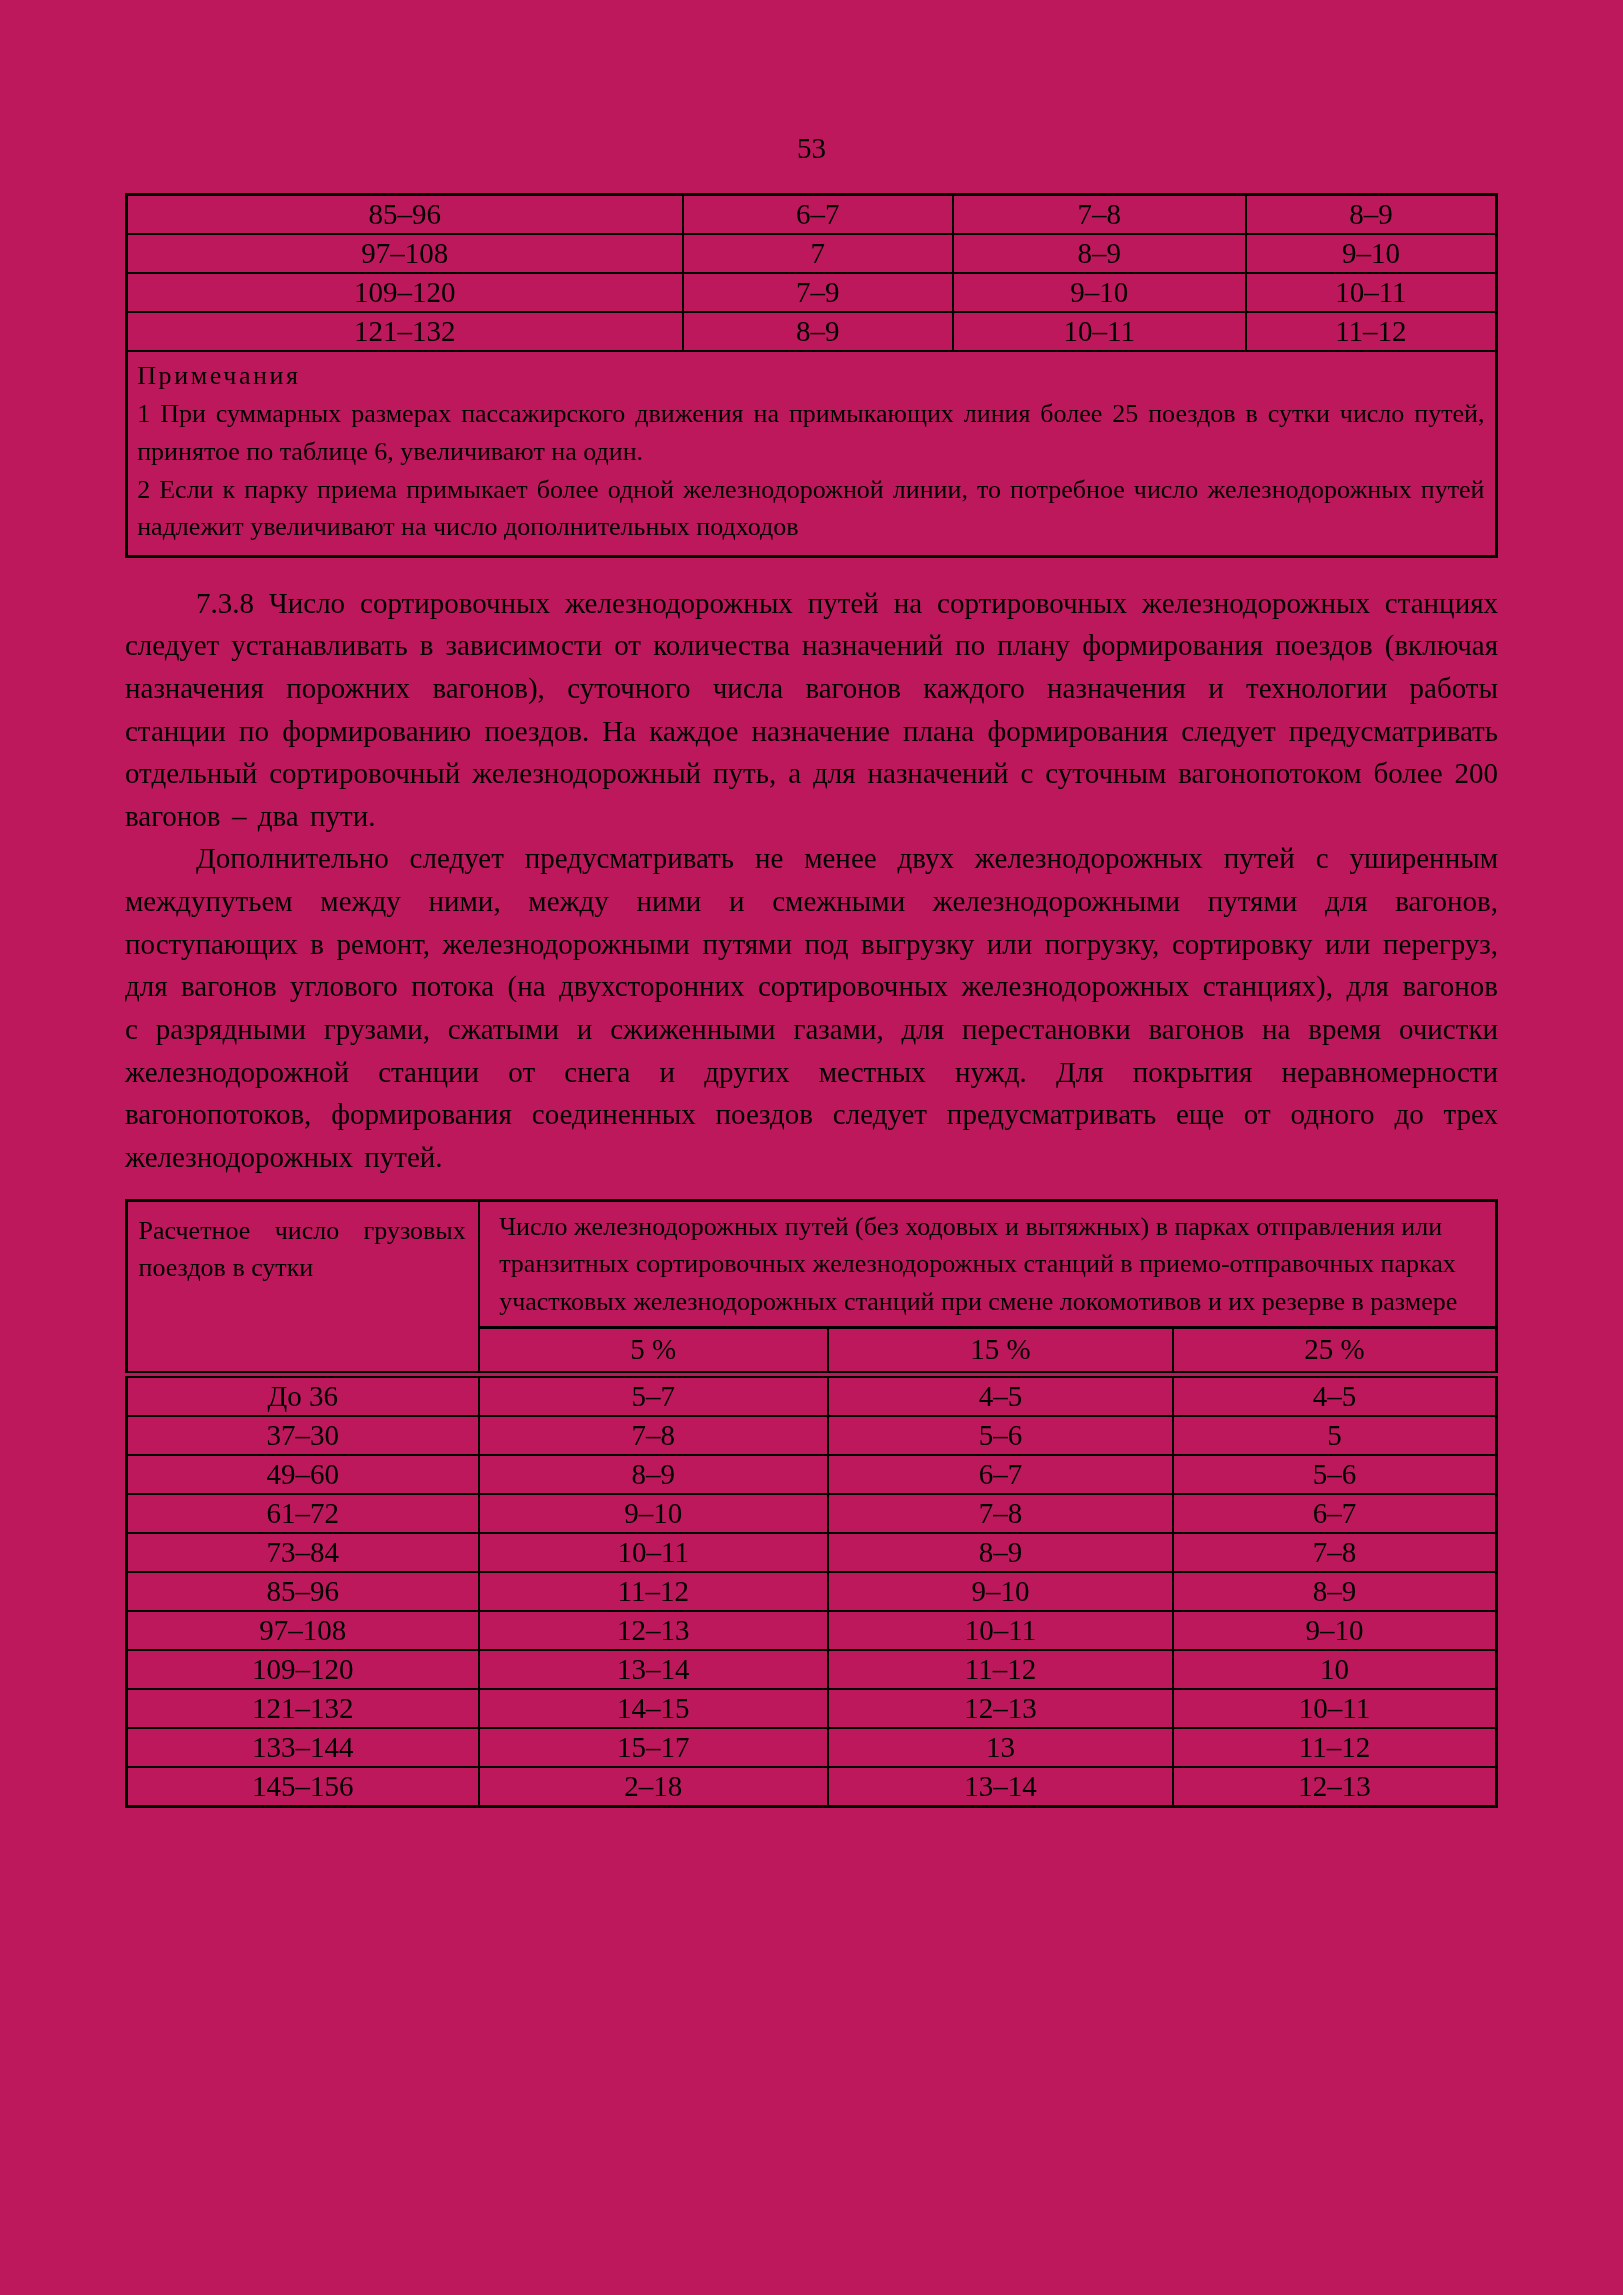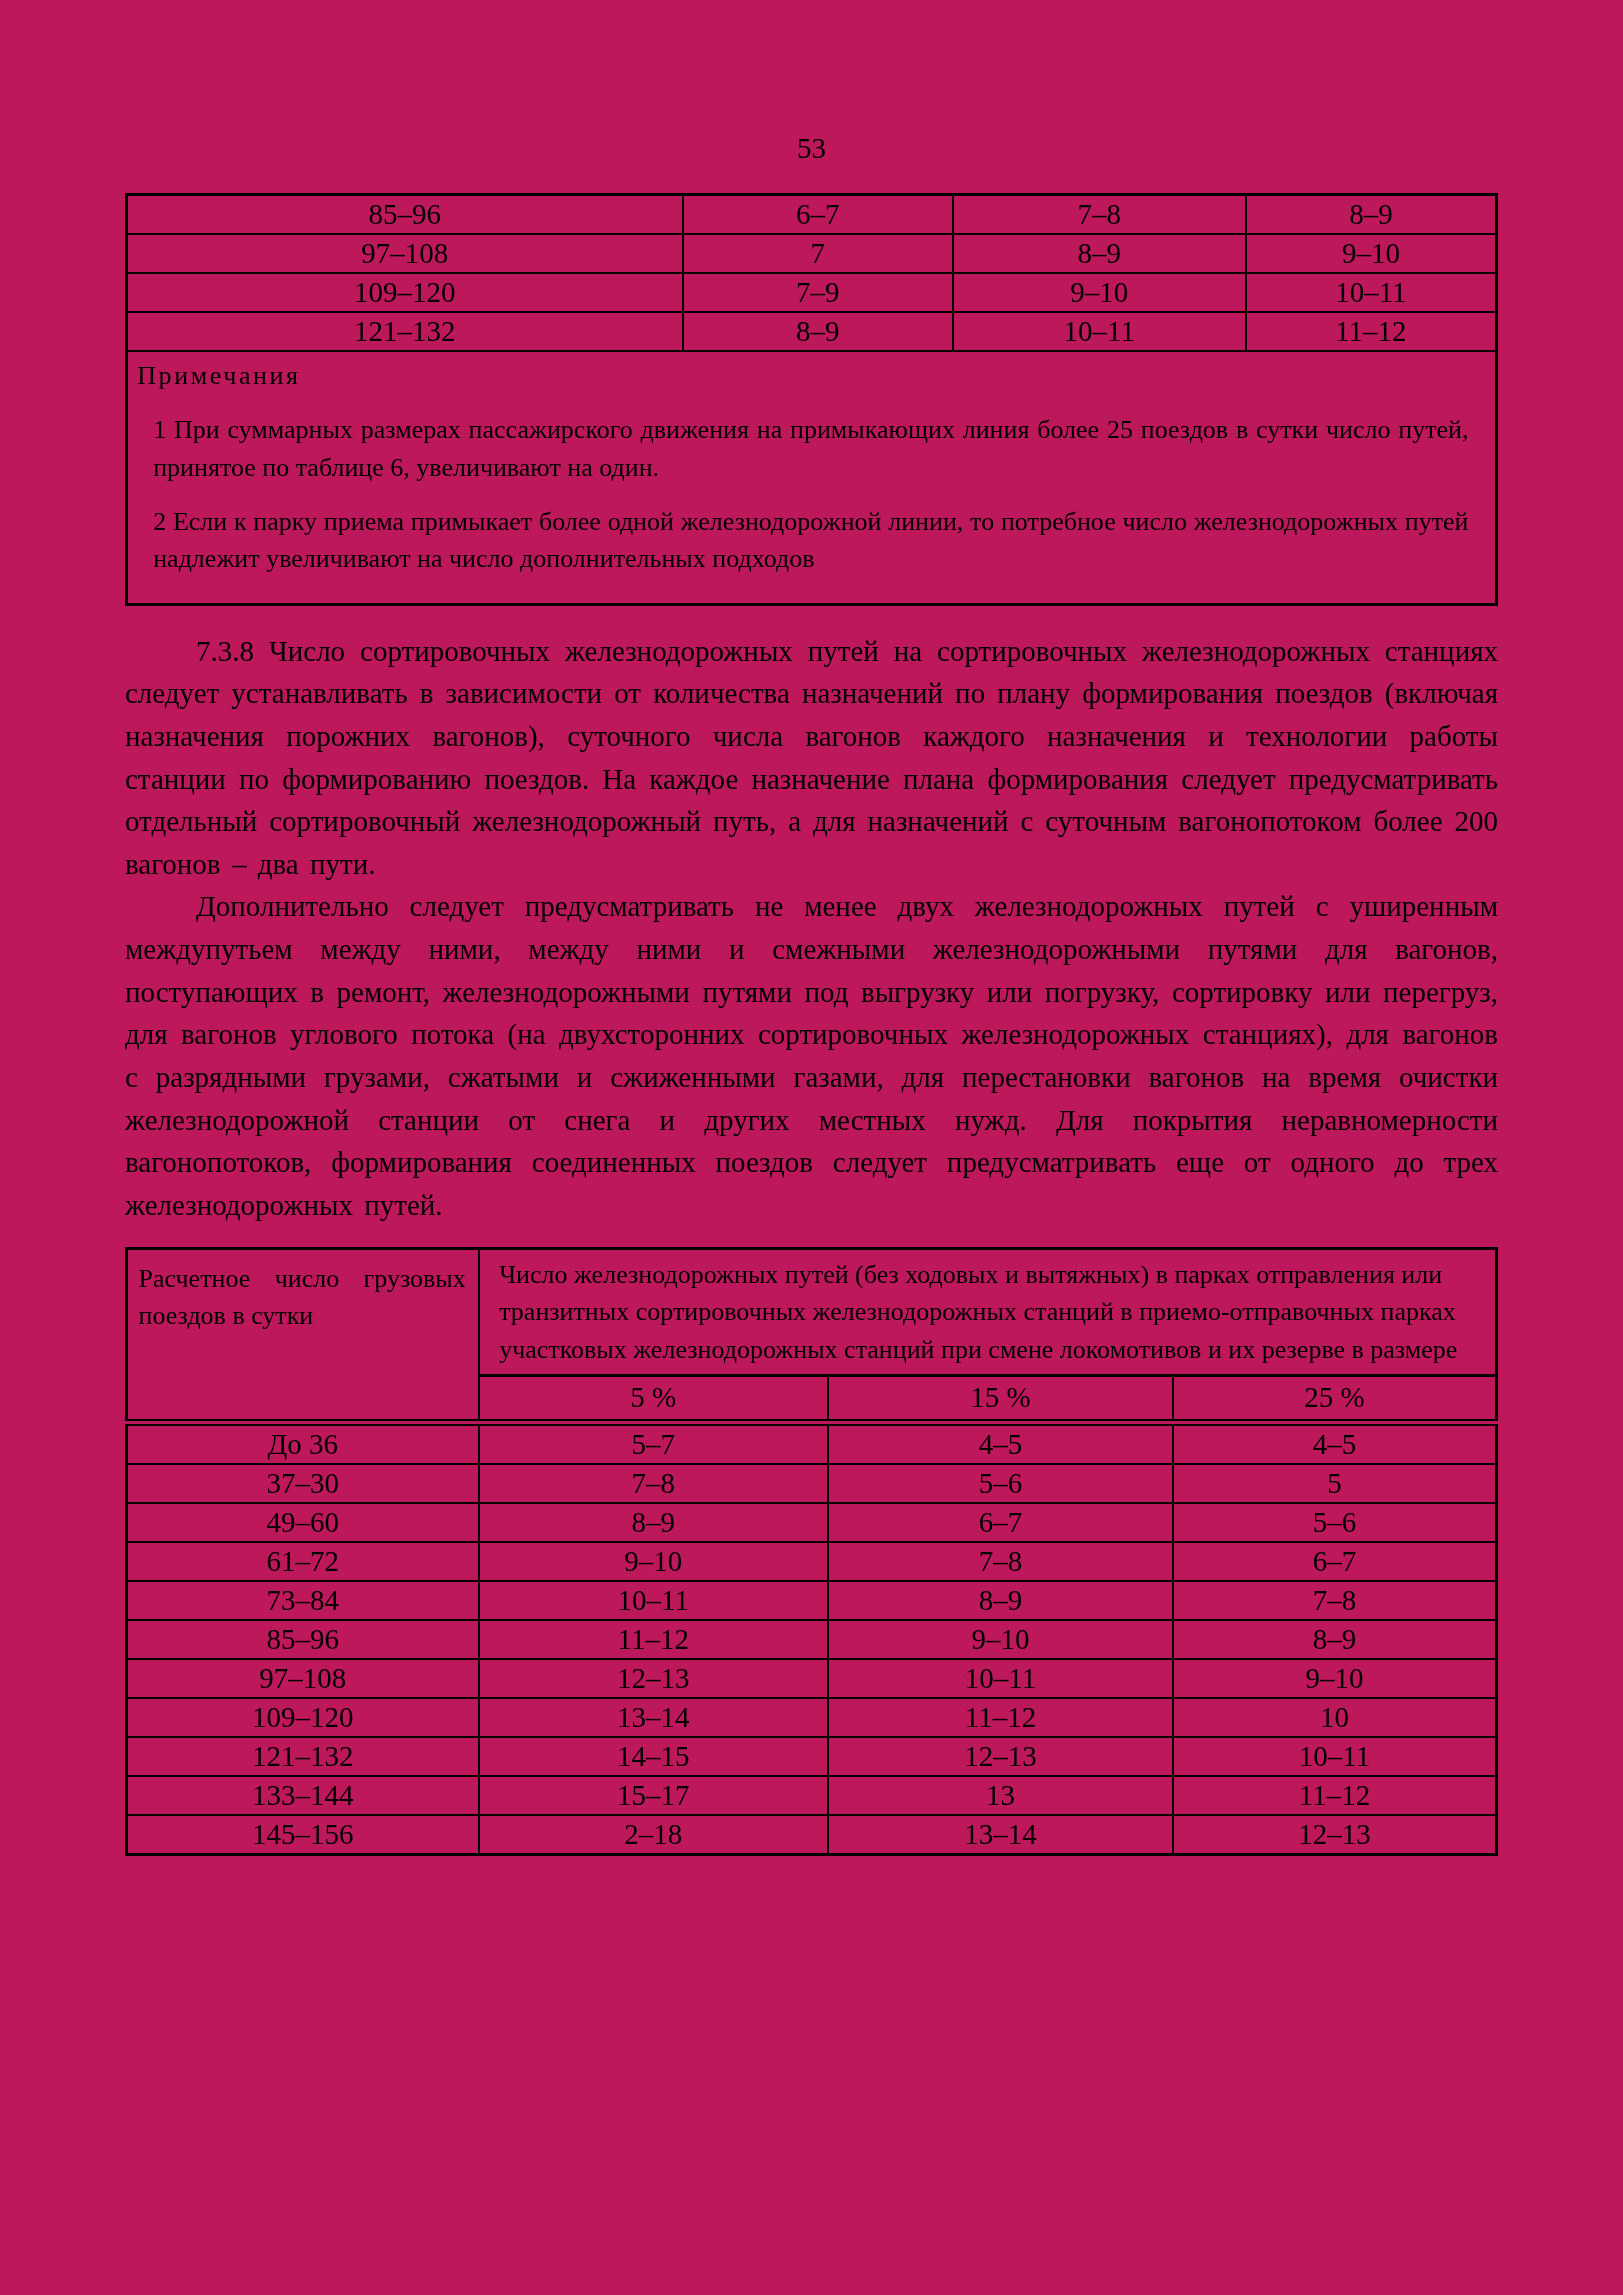--- a/index.html
+++ b/index.html
@@ -30,21 +30,21 @@
   .t6 td { border: 2px solid #000; padding: 0; }
   .t6 td.data { height: 37px; text-align: center; font-size: 29px; }
   .t6 .notes-cell {
     text-align: justify;
     font-size: 26px;
     line-height: 1.45;
     padding: 5.2px 10.5px 9.2px 9.2px;
     height: auto;
   }
   .notes-title { letter-spacing: 2.6px; }
-  .note { margin: 16px; }
+  .note { margin: 0; }
   .para {
     font-size: 29px;
     line-height: 1.47;
     text-align: justify;
     text-indent: 71px;
     word-spacing: 0.14em;
     margin: 0;
   }
   .para.first { margin-top: 23.6px; }
   .caption {

